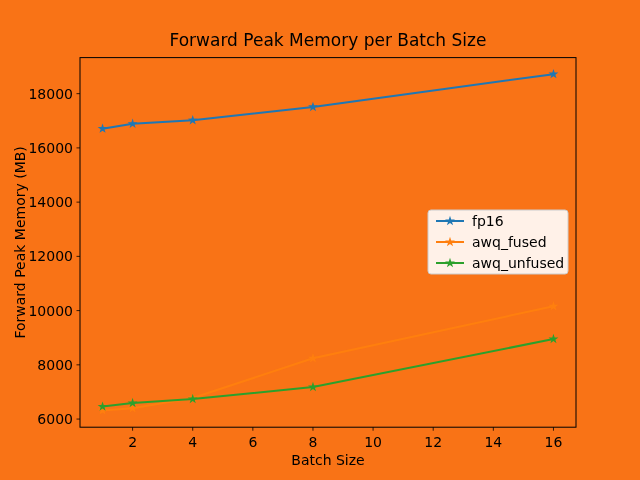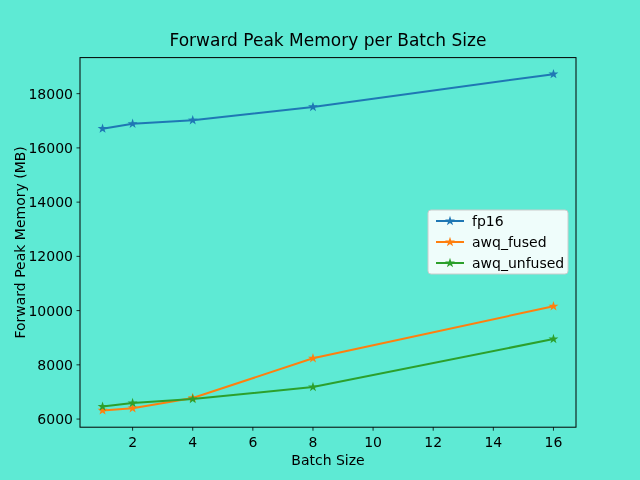--- a/index.html
+++ b/index.html
@@ -1,20 +1,20 @@
 <!DOCTYPE html>
 <html><head>
 <meta charset="utf-8">
 <style>
   html, body { margin: 0; padding: 0; background: #ffffff; }
   .figure {
     position: relative;
     width: 640px;
     height: 480px;
-    background: #5eead4;
+    background: #f97316;
     overflow: hidden;
     font-family: "DejaVu Sans", sans-serif;
   }
   svg text {
     font-family: "DejaVu Sans", sans-serif;
     fill: #000000;
   }
   .title-text { font-size: 17px; }
   .axis-label { font-size: 14px; }
   .tick-label { font-size: 14px; }

